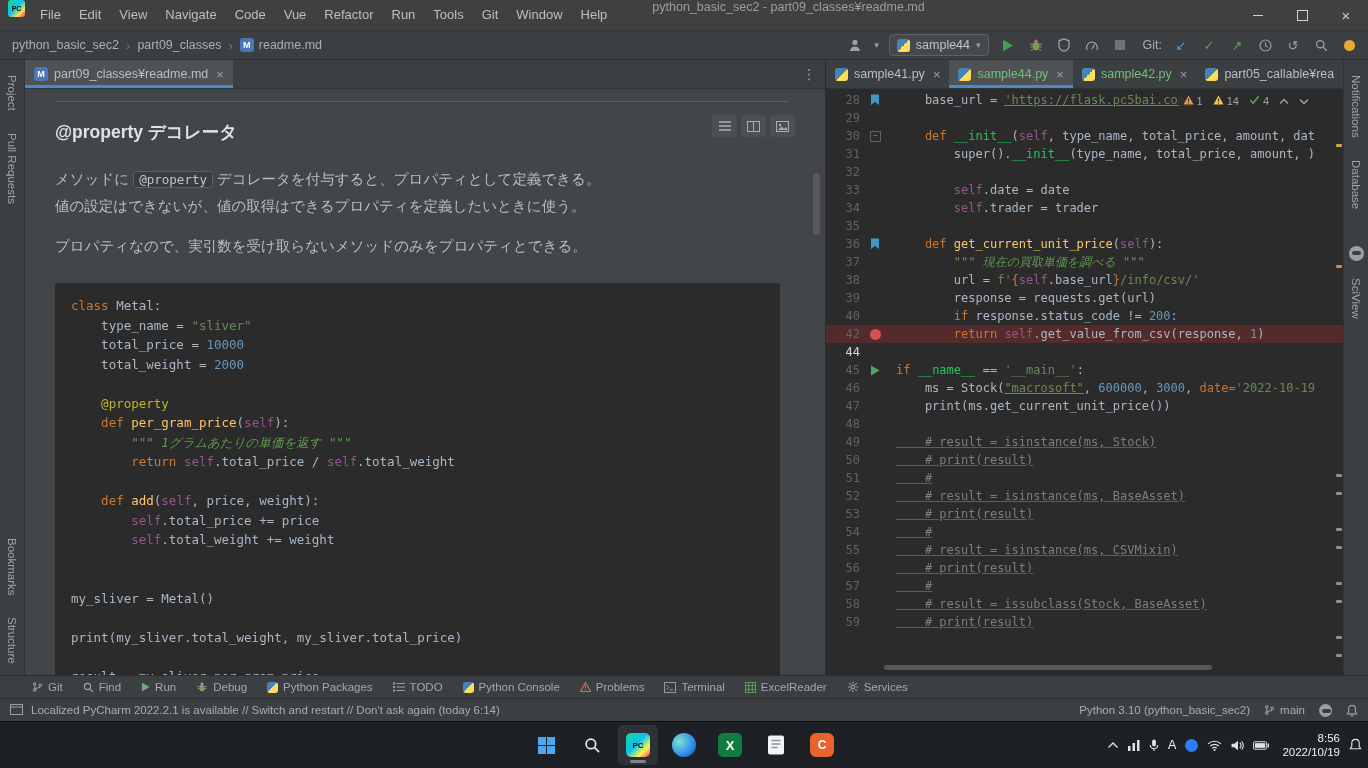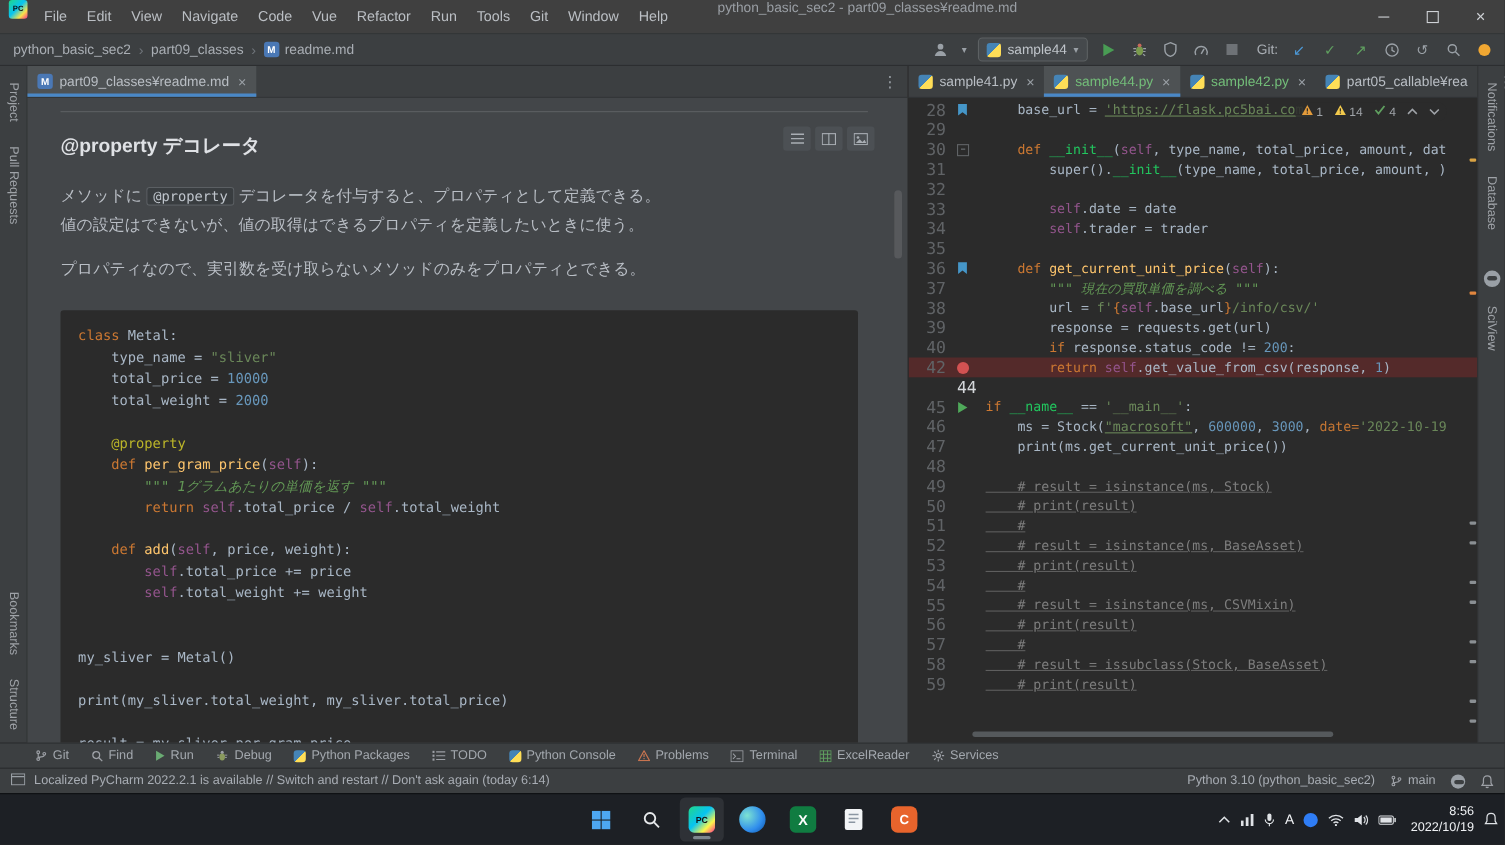--- a/index.html
+++ b/index.html
@@ -80,22 +80,22 @@
   .mline{white-space:pre;font-family:"DejaVu Sans Mono",monospace;font-size:12.5px;line-height:19.5px;min-height:19.5px;}
   .view-modes{position:absolute;top:26px;right:30px;display:flex;gap:4px;}
   .vm-btn{width:25px;height:22px;background:#4c5054;border-radius:3px;display:flex;align-items:center;justify-content:center;}
   .pv-scroll{position:absolute;right:5px;top:84px;width:7px;height:62px;background:#57595c;border-radius:4px;}
 
   
   .editor{flex:1;background:#2b2b2b;position:relative;overflow:hidden;padding-top:2px;}
   .eline{display:flex;height:18px;align-items:center;}
   .eline.bp{background:#542a2a;}
   .ln{flex:0 0 34px;text-align:right;padding-right:5px;color:#606366;
-    font-family:"DejaVu Sans Mono",monospace;font-size:15px;}
-  .ln.cur{color:#d4d7da;padding-left:28px;}
+    font-family:"DejaVu Sans Mono",monospace;font-size:12px;}
+  .ln.cur{color:#d4d7da;}
   .gut{flex:0 0 26px;display:flex;align-items:center;padding-left:5px;}
   .codetext{white-space:pre;font-family:"DejaVu Sans Mono",monospace;font-size:12px;line-height:18px;color:#a9b7c6;}
   .foldbox{width:9px;height:9px;border:1px solid #606366;color:#9aa0a6;font-size:8px;line-height:7px;
     text-align:center;display:inline-block;background:#2b2b2b;}
   .bpdot{width:11px;height:11px;border-radius:50%;background:#d25252;display:inline-block;}
   .t-p{color:#a9b7c6;}  .t-k{color:#cc7832;}  .t-s{color:#6a8759;}
   .t-su{color:#6a8759;text-decoration:underline;}
   .t-n{color:#6897bb;}
   .t-c{color:#7d7d7d;text-decoration:underline;text-decoration-color:#5e5e5e;}
   .t-f{color:#ffc66d;}  .t-m{color:#22c55e;}  .t-se{color:#94558d;}

